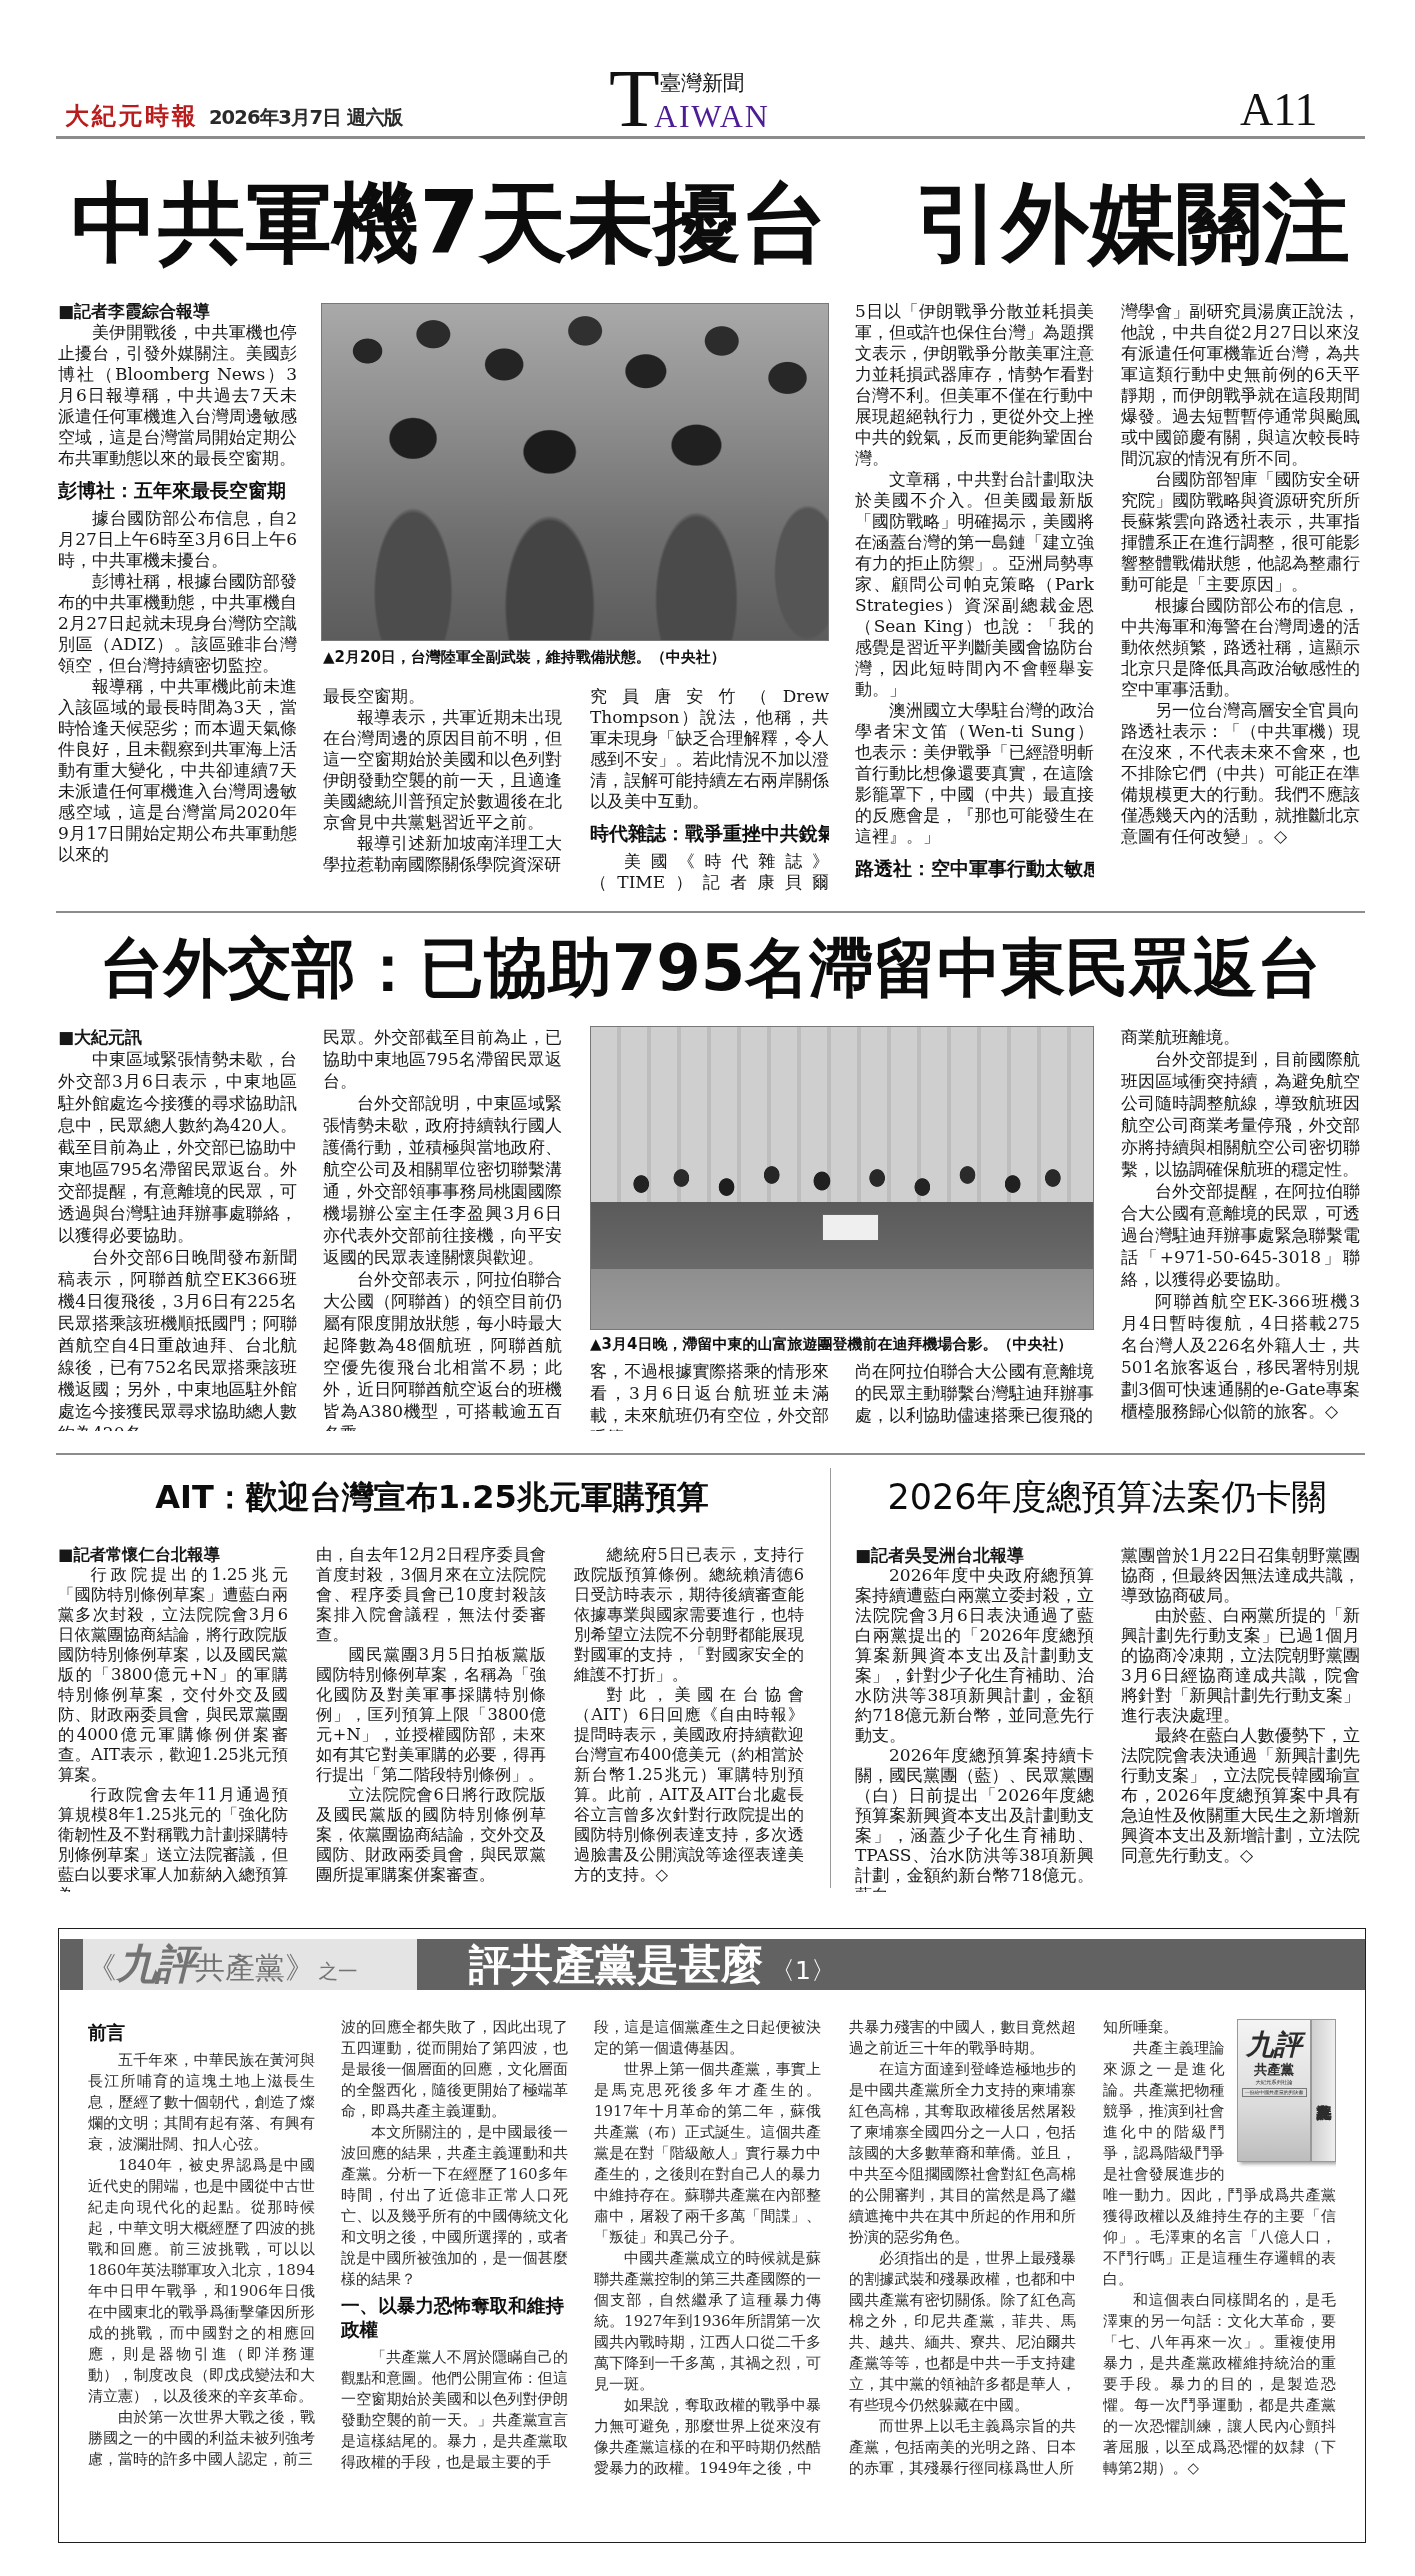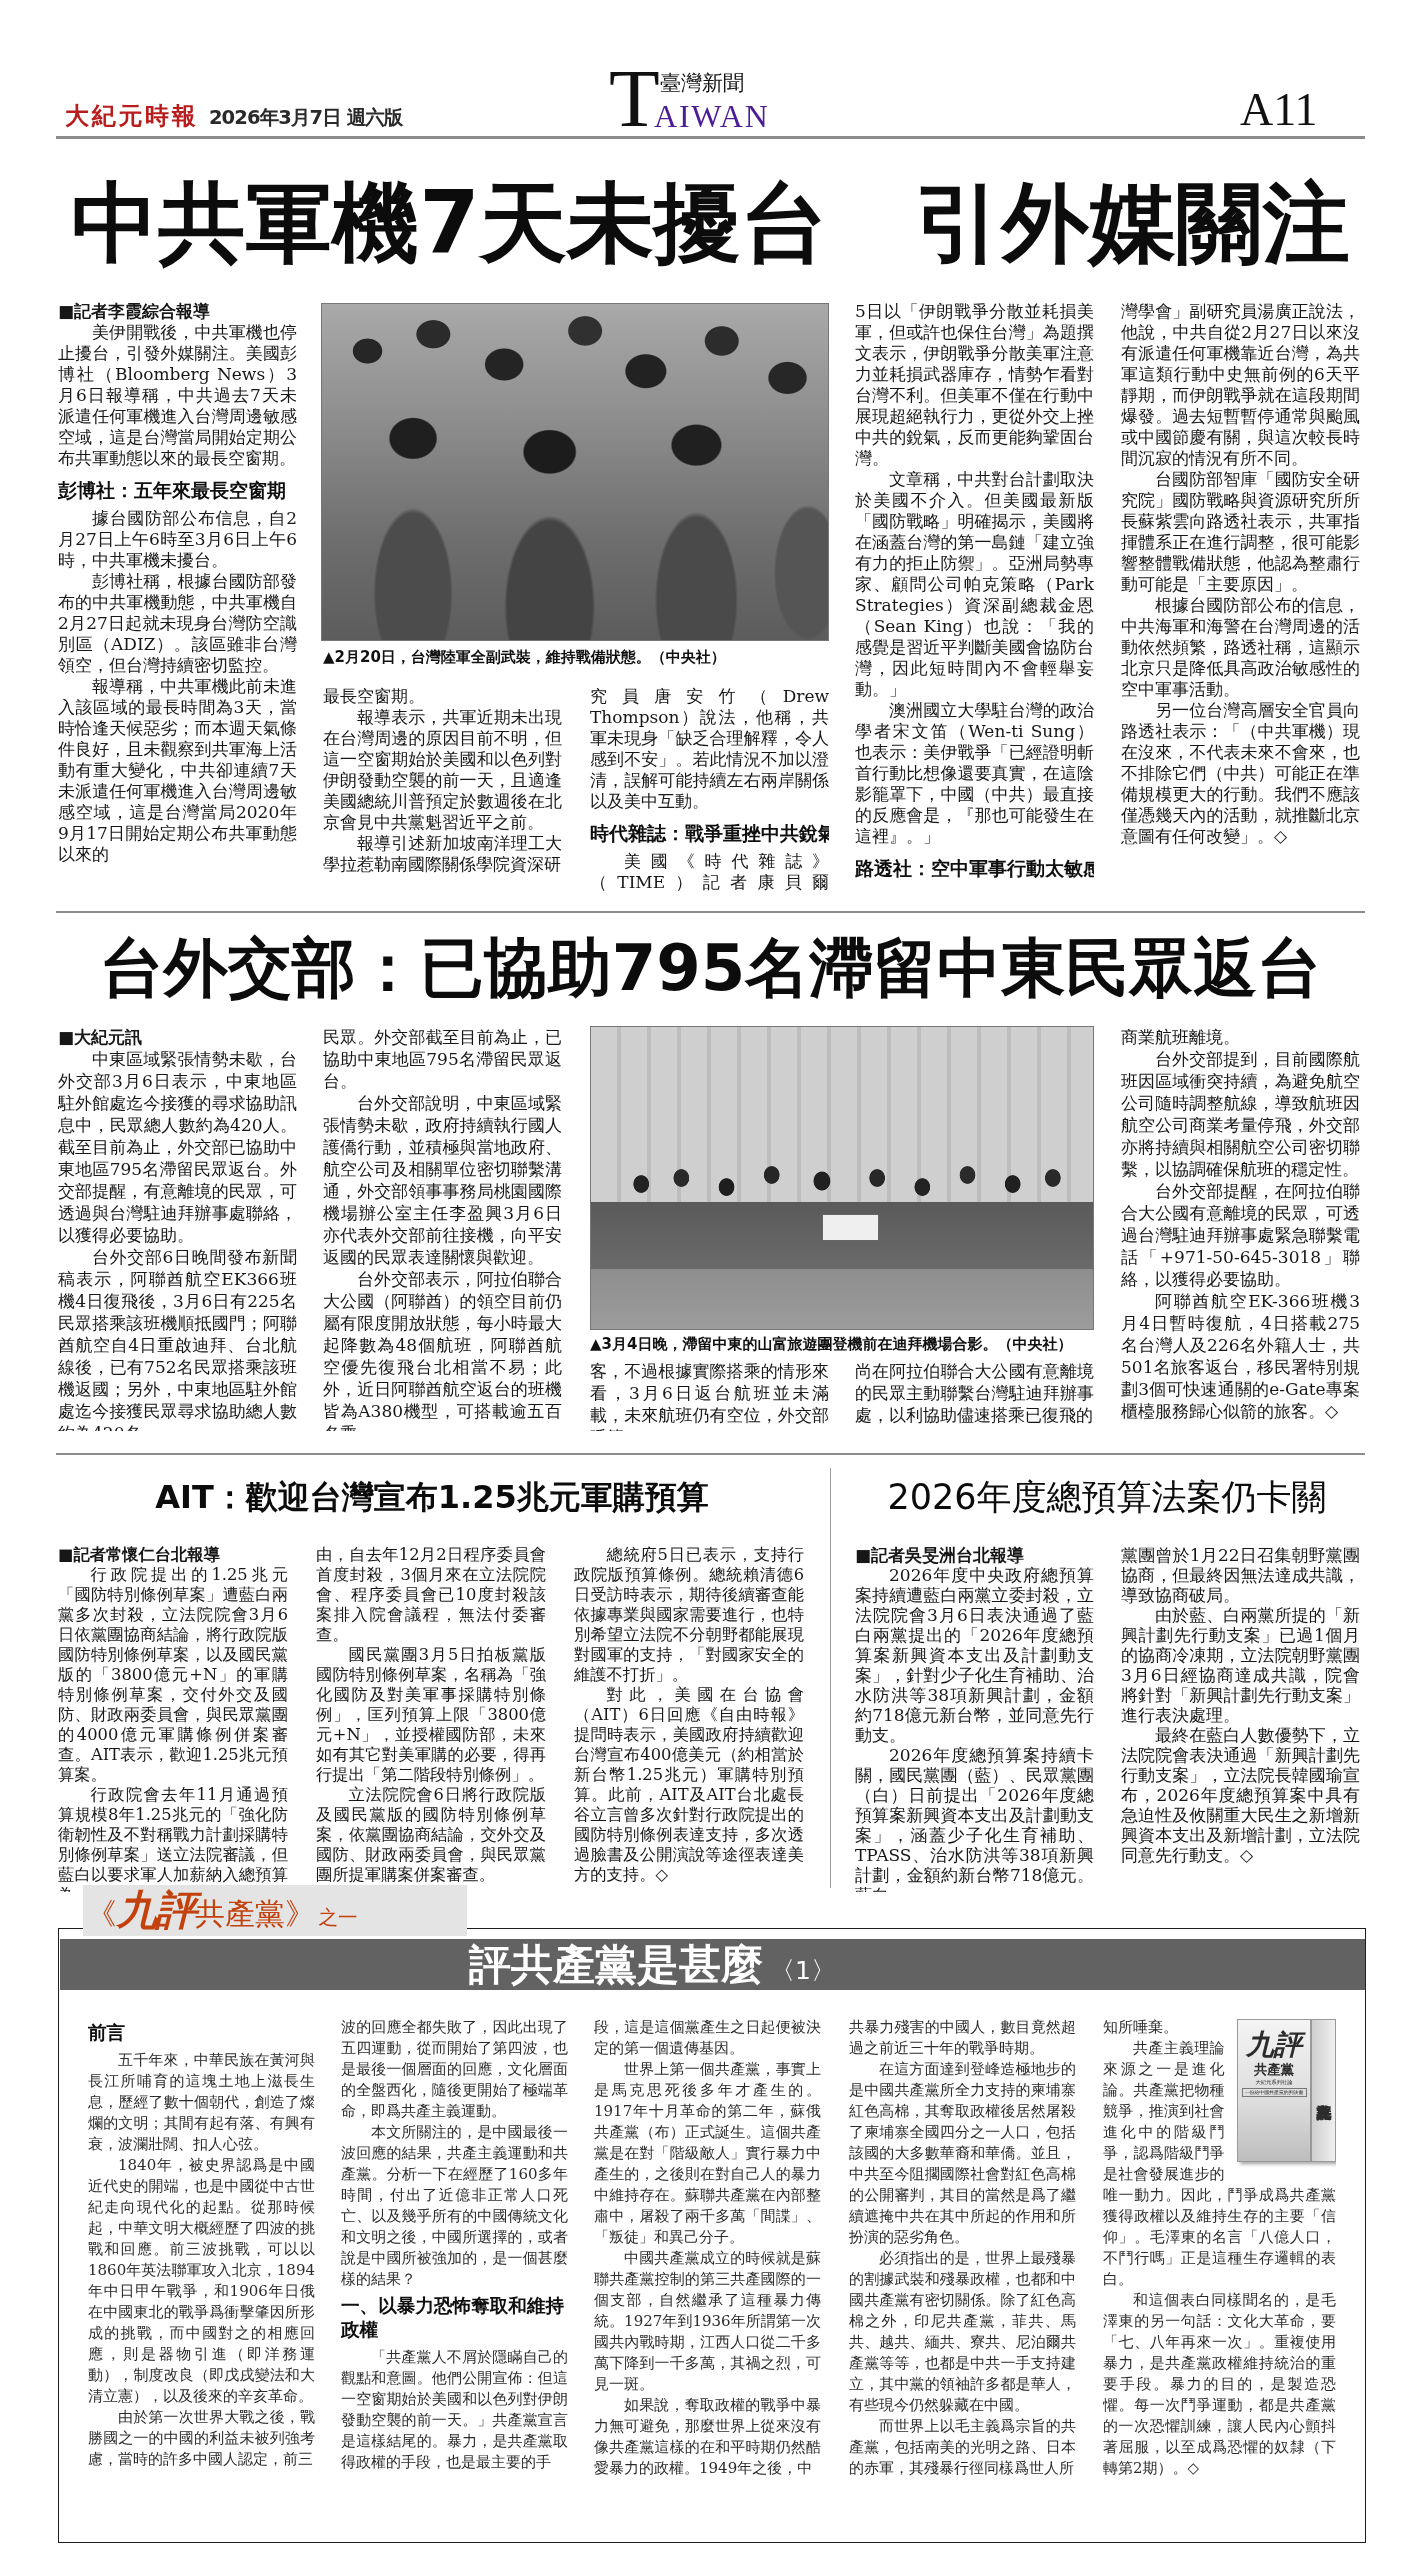--- a/index.html
+++ b/index.html
@@ -70,21 +70,21 @@
   radial-gradient(ellipse 12.4px 14px at 84% 52%,#202020 60%,transparent 66%),
   radial-gradient(ellipse 12.4px 14px at 92% 50%,#292929 60%,transparent 66%),
   linear-gradient(180deg,transparent 0%,transparent 58%,#5a5a5a 58%,#6a6a6a 80%,#8e8e8e 80%,#9c9c9c 100%),
   repeating-linear-gradient(90deg,#cfcfcf 0 26.5px,#bdbdbd 26.5px 30px),
   linear-gradient(180deg,#d9d9d9 0%,#b5b5b5 100%);}
 .banner{position:absolute;left:46%;top:62%;width:57px;height:26.5px;background:#efefef;border:0.9px solid #666}
 
 
 .box{position:absolute;left:58px;top:1928px;width:1308px;height:615px;border:1.8px solid #1e1e1e}
 .band{position:absolute;left:60px;top:1939px;width:1305px;height:51px;background:#626262}
-.band-light{position:absolute;left:83px;top:1885px;width:384px;height:51px;background:#e4e4e4;white-space:nowrap;line-height:51px;padding-left:3.5px;color:#c2410c}
+.band-light{position:absolute;left:83px;top:1939px;width:334px;height:51px;background:#e4e4e4;white-space:nowrap;line-height:51px;padding-left:3.5px;color:#737373}
 .s-open,.s-close{font-family:"DejaVu Serif",serif;font-size:30px}
 .s-title{font-family:"DejaVu Serif",serif;font-style:italic;font-weight:bold;font-size:41px;letter-spacing:-1.8px}
 .s-name{font-family:"DejaVu Sans",sans-serif;font-size:30px}
 .s-part{font-family:"DejaVu Sans",sans-serif;font-size:19.5px;margin-left:3.5px}
 .band-title{position:absolute;left:469px;top:1939px;height:51px;line-height:51px;white-space:nowrap;color:#ffffff;font-family:"DejaVu Sans",sans-serif;font-weight:bold;font-size:42px}
 .band-title-part{font-size:25px;font-weight:normal;margin-left:7px}
 
 
 .book{float:right;position:relative;width:99px;height:143px;margin:1.8px 0 5.3px 12.4px;box-shadow:2.7px 2.7px 3.5px rgba(0,0,0,.35)}
 .book-front{position:absolute;left:0;top:0;width:74px;height:143px;background:linear-gradient(180deg,#f4f4f4 0%,#dcdcdc 60%,#bdbdbd 100%);border:0.9px solid #999;text-align:center;overflow:hidden}

